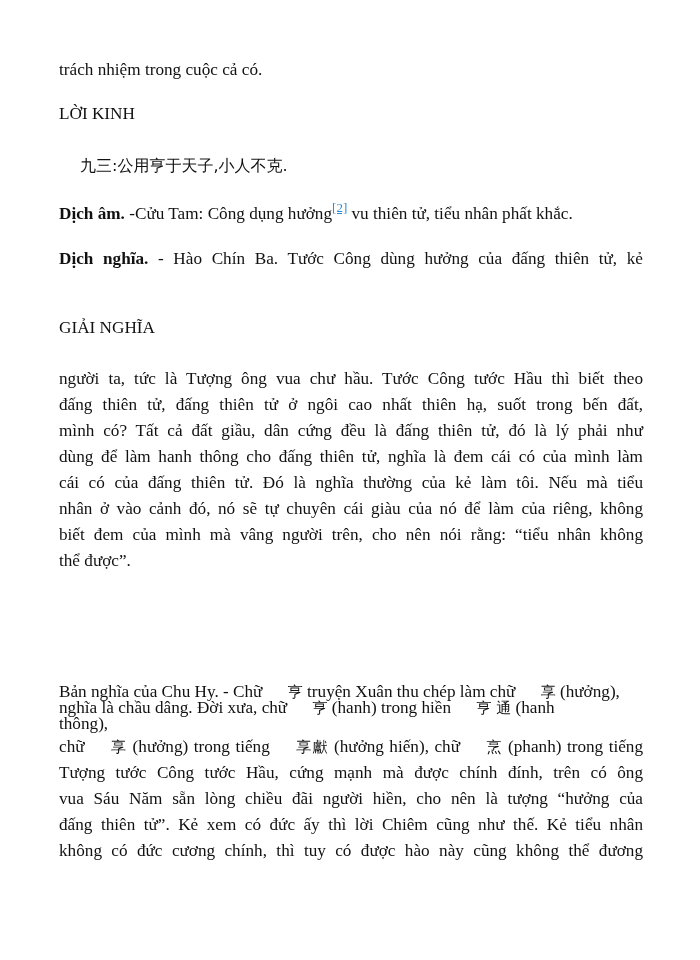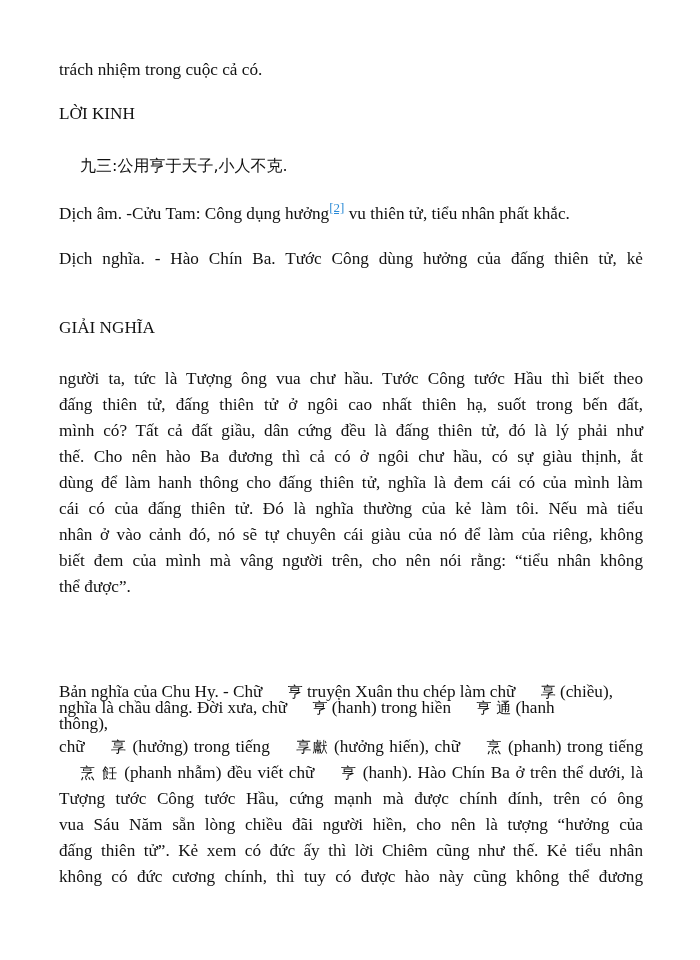--- a/index.html
+++ b/index.html
@@ -39,21 +39,21 @@
     }
     .para .ln {
       display: block;
       text-align: justify;
       text-align-last: justify;
       white-space: nowrap;
     }
     .para .ln.last {
       text-align-last: left;
     }
-    .bold { font-weight: normal; margin-top: 48px; }
+    .bold { font-weight: bold; margin-top: 48px; }
     .cjk {
       font-family: "DejaVu Sans", sans-serif;
       font-size: 15px;
       font-weight: normal;
       margin-left: 21px;
     }
     .footnote {
       color: #2a8ad6;
       text-decoration: underline;
       font-size: 13px;
@@ -90,36 +90,34 @@
   <div class="para" style="top:246px">
     <span class="ln"><span class="bold">Dịch nghĩa.</span><span> - Hào Chín Ba. Tước Công dùng hưởng của đấng thiên tử, kẻ</span></span>
   </div>
 
   <div class="line-abs" style="top:318px">GIẢI NGHĨA</div>
 
   <div class="para" style="top:366px">
     <span class="ln">người ta, tức là Tượng ông vua chư hầu. Tước Công tước Hầu thì biết theo</span>
     <span class="ln">đấng thiên tử, đấng thiên tử ở ngôi cao nhất thiên hạ, suốt trong bến đất,</span>
     <span class="ln">mình có? Tất cả đất giầu, dân cứng đều là đấng thiên tử, đó là lý phải như</span>
-    <span class="ln">thế. Cho nên hào Ba đương thì cả có ở ngôi chư hầu, có sự giàu thịnh, ắt</span>
     <span class="ln">dùng để làm hanh thông cho đấng thiên tử, nghĩa là đem cái có của mình làm</span>
     <span class="ln">cái có của đấng thiên tử. Đó là nghĩa thường của kẻ làm tôi. Nếu mà tiểu</span>
     <span class="ln">nhân ở vào cảnh đó, nó sẽ tự chuyên cái giàu của nó để làm của riêng, không</span>
     <span class="ln">biết đem của mình mà vâng người trên, cho nên nói rằng: “tiểu nhân không</span>
     <span class="ln last">thể được”.</span>
   </div>
 
   <div class="tight" style="top:684px">
-    <span class="ln"><span>Bản nghĩa của Chu Hy. - Chữ </span><span class="cjk">亨</span><span> truyện Xuân thu chép làm chữ </span><span class="cjk">享</span><span> (chiều),</span></span>
+    <span class="ln"><span>Bản nghĩa của Chu Hy. - Chữ </span><span class="cjk">亨</span><span> truyện Xuân thu chép làm chữ </span><span class="cjk">享</span><span> (hưởng),</span></span>
     <span class="ln"><span>nghĩa là chầu dâng. Đời xưa, chữ </span><span class="cjk">亨</span><span>  (hanh)  trong  hiền </span><span class="cjk">亨 通</span><span>  (hanh</span></span>
     <span class="ln">thông),</span>
   </div>
 
   <div class="para" style="top:734px">
     <span class="ln"><span>chữ </span><span class="cjk">享</span><span> (hưởng) trong tiếng </span><span class="cjk">享獻</span><span> (hưởng hiến), chữ </span><span class="cjk">烹</span><span> (phanh) trong tiếng</span></span>
-    <span class="ln"><span class="cjk">烹 飪</span><span>  (phanh nhẫm) đều viết chữ </span><span class="cjk">亨</span><span> (hanh). Hào Chín Ba ở trên thể dưới,  là</span></span>
     <span class="ln">Tượng tước Công tước Hầu, cứng mạnh mà được chính đính, trên có ông</span>
     <span class="ln">vua Sáu Năm sẵn lòng chiều đãi người hiền, cho nên là tượng “hưởng của</span>
     <span class="ln">đấng thiên tử”. Kẻ xem có đức ấy thì lời Chiêm cũng như thế. Kẻ tiểu nhân</span>
     <span class="ln">không có đức cương chính, thì tuy có được hào này cũng không thể đương</span>
   </div>
 
 </div>
 
 </body></html>

